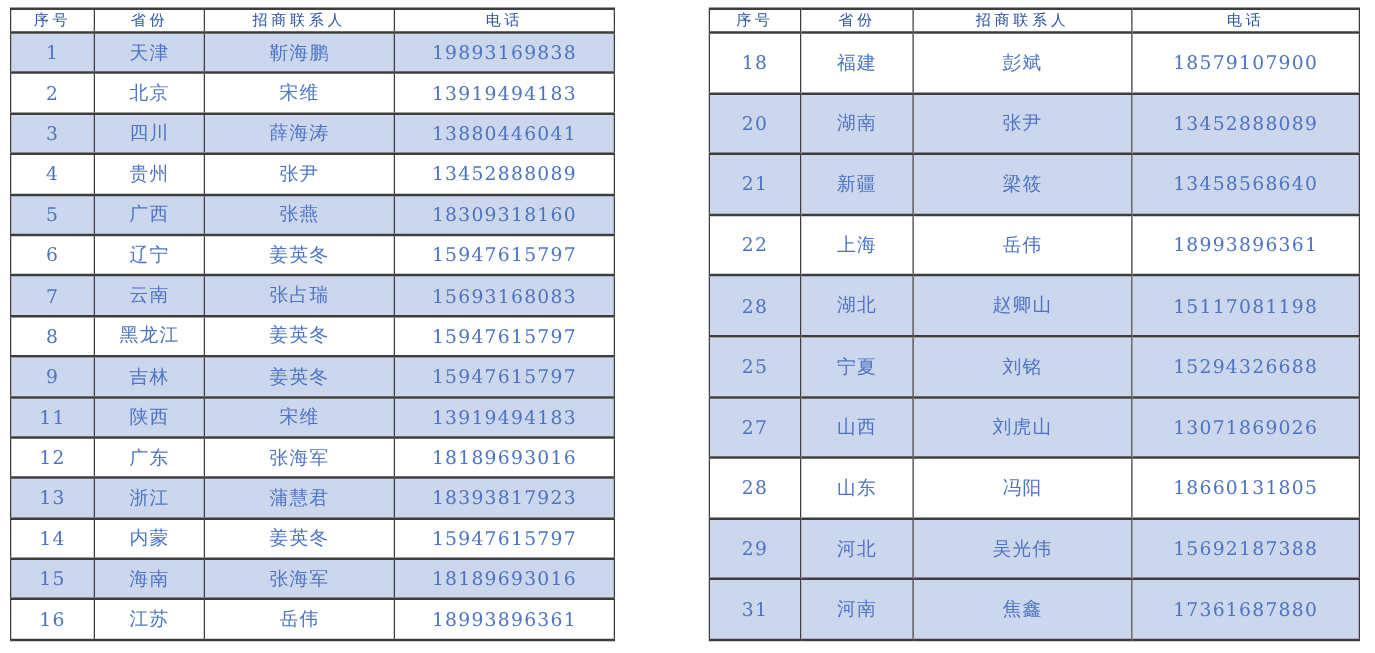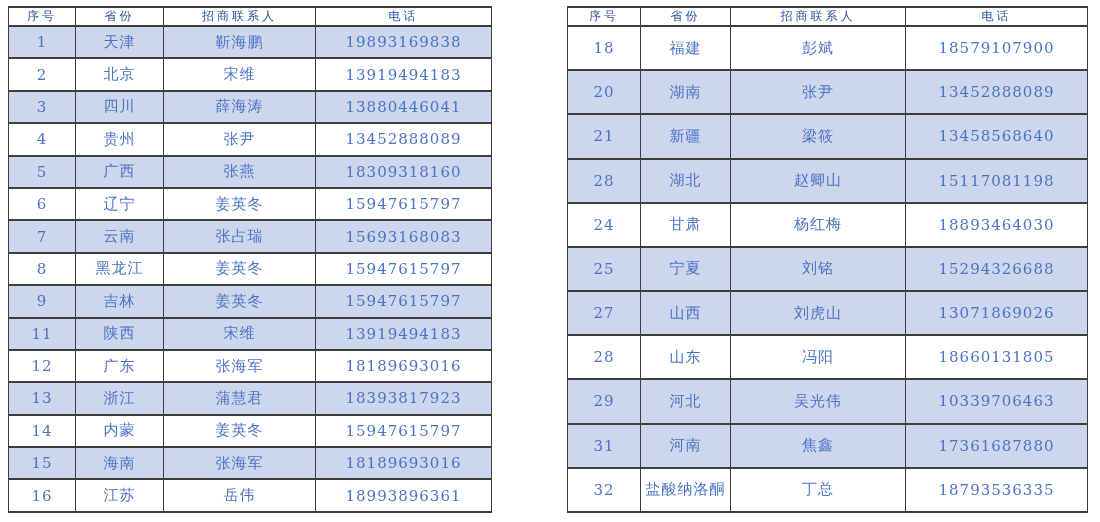--- a/index.html
+++ b/index.html
@@ -206,32 +206,32 @@
           <td>湖南</td>
           <td>张尹</td>
           <td>13452888089</td>
         </tr>
         <tr class="band">
           <td>21</td>
           <td>新疆</td>
           <td>梁筱</td>
           <td>13458568640</td>
         </tr>
+        <tr>
+          <td>22</td>
+          <td>上海</td>
+          <td>岳伟</td>
+          <td>18993896361</td>
+        </tr>
         <tr class="band">
           <td>28</td>
           <td>湖北</td>
           <td>赵卿山</td>
           <td>15117081198</td>
         </tr>
-        <tr>
-          <td>24</td>
-          <td>甘肃</td>
-          <td>杨红梅</td>
-          <td>18893464030</td>
-        </tr>
         <tr class="band">
           <td>25</td>
           <td>宁夏</td>
           <td>刘铭</td>
           <td>15294326688</td>
         </tr>
         <tr class="band">
           <td>27</td>
           <td>山西</td>
           <td>刘虎山</td>
@@ -240,30 +240,24 @@
         <tr>
           <td>28</td>
           <td>山东</td>
           <td>冯阳</td>
           <td>18660131805</td>
         </tr>
         <tr class="band">
           <td>29</td>
           <td>河北</td>
           <td>吴光伟</td>
-          <td>10339706463</td>
+          <td>15692187388</td>
         </tr>
         <tr class="band">
           <td>31</td>
           <td>河南</td>
           <td>焦鑫</td>
           <td>17361687880</td>
         </tr>
-        <tr>
-          <td>32</td>
-          <td>盐酸纳洛酮</td>
-          <td>丁总</td>
-          <td>18793536335</td>
-        </tr>
       </tbody>
   </table>
 
 </div>
 
 </body></html>

